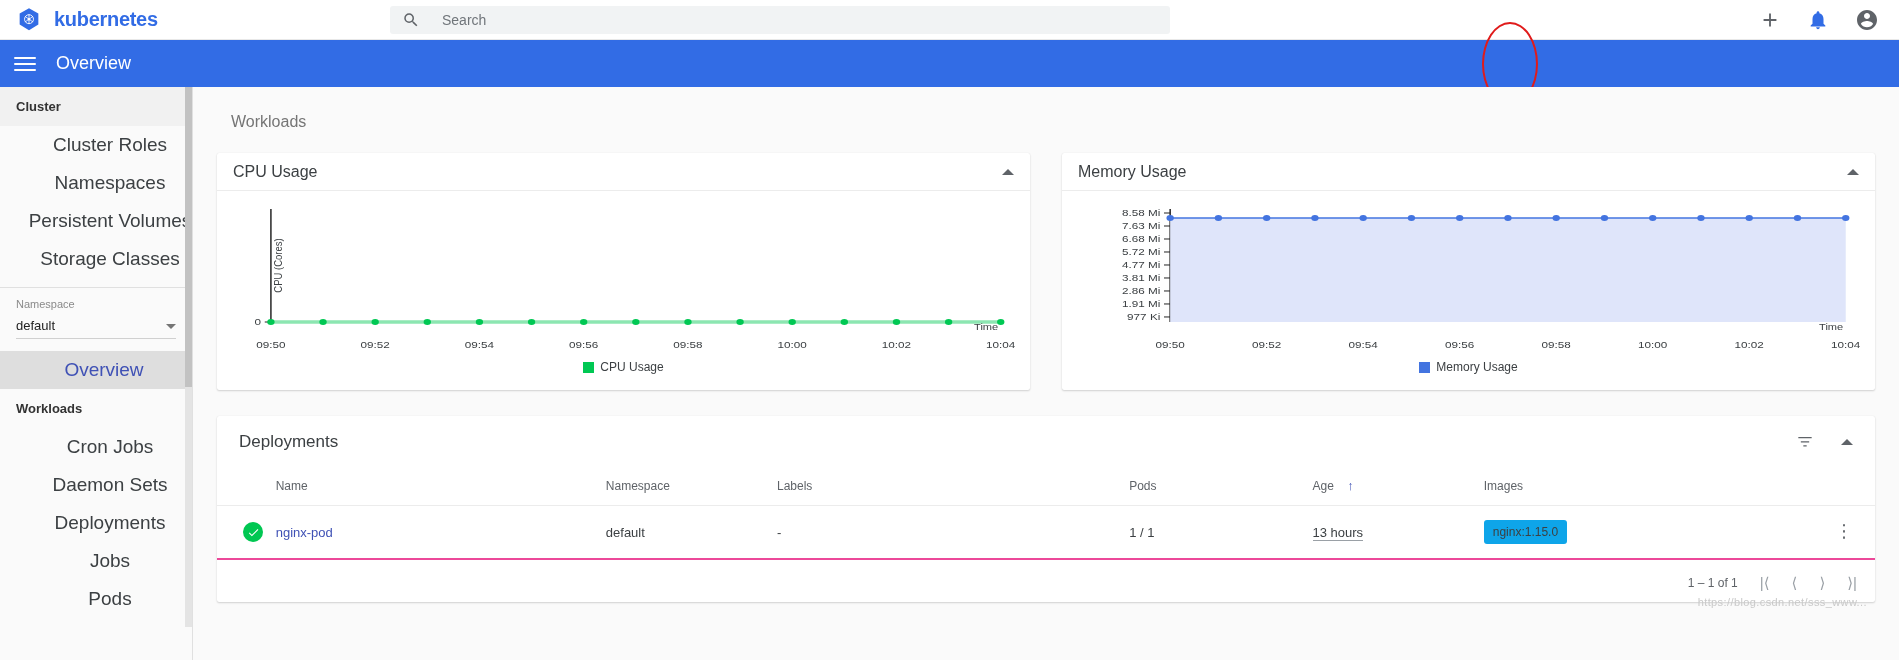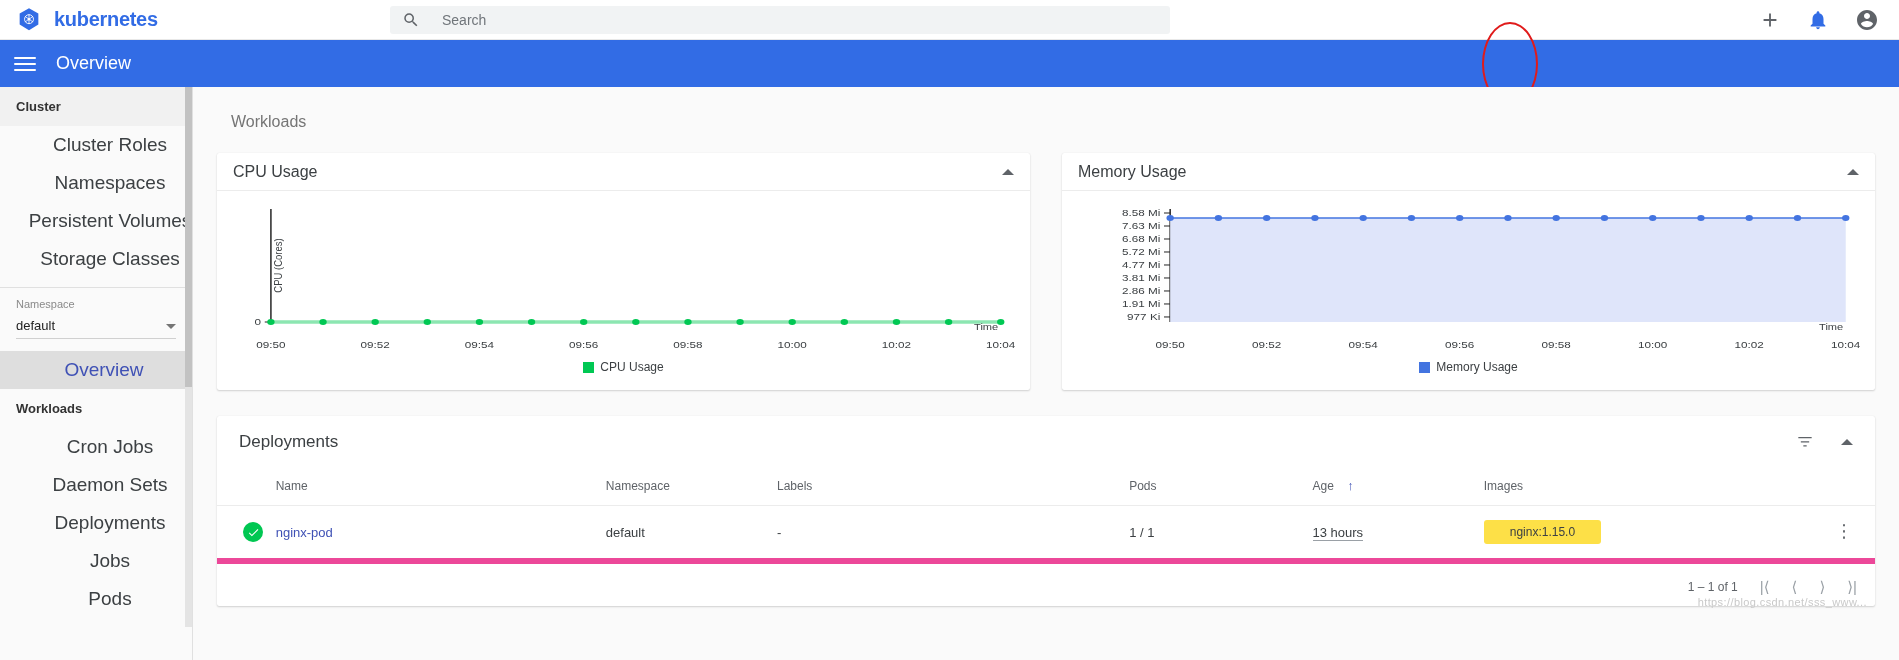--- a/index.html
+++ b/index.html
@@ -152,35 +152,35 @@
   .dep-head .spacer { flex: 1; }
   .dep-head .ic { margin-left: 26px; cursor: pointer; }
   table.dep { width: 100%; border-collapse: collapse; }
   table.dep th {
     font-size: 12px; font-weight: 400; color: #5f6368;
     text-align: left; padding: 10px 0 12px 0;
     border-bottom: 1px solid #ececec;
   }
   table.dep td {
     font-size: 13px; color: #3c4043; padding: 14px 0;
-    border-bottom: 6px solid #ec4899;
+    border-bottom: 2px solid #ec4899;
   }
   .col-icon  { width: 48px; padding-left: 26px !important; }
   .col-name  { width: 270px; }
   .col-ns    { width: 140px; }
   .col-lab   { width: 288px; }
   .col-pods  { width: 150px; }
   .col-age   { width: 140px; }
   .col-img   { width: 260px; }
   .col-menu  { width: 60px; text-align: right; padding-right: 22px !important; }
   .link { color: #3f51b5; text-decoration: none; cursor: pointer; }
   .age-link { border-bottom: 1px solid #9aa0a6; cursor: default; }
   .chip {
-    display: inline-block; background: #fde047; border-radius: 3px;
-    padding: 5px 26px; font-size: 12px; color: #3c4043;
+    display: inline-block; background: #0ea5e9; border-radius: 3px;
+    padding: 5px 9px; font-size: 12px; color: #3c4043;
   }
   .ok-circle {
     width: 20px; height: 20px; border-radius: 50%; background: #00c752;
     display: flex; align-items: center; justify-content: center;
   }
   .kebab { color: #5f6368; font-size: 18px; line-height: 10px; cursor: pointer; }
   .pager {
     display: flex; align-items: center; justify-content: flex-end;
     padding: 14px 18px 10px 0; font-size: 12px; color: #5f6368; gap: 22px;
   }

